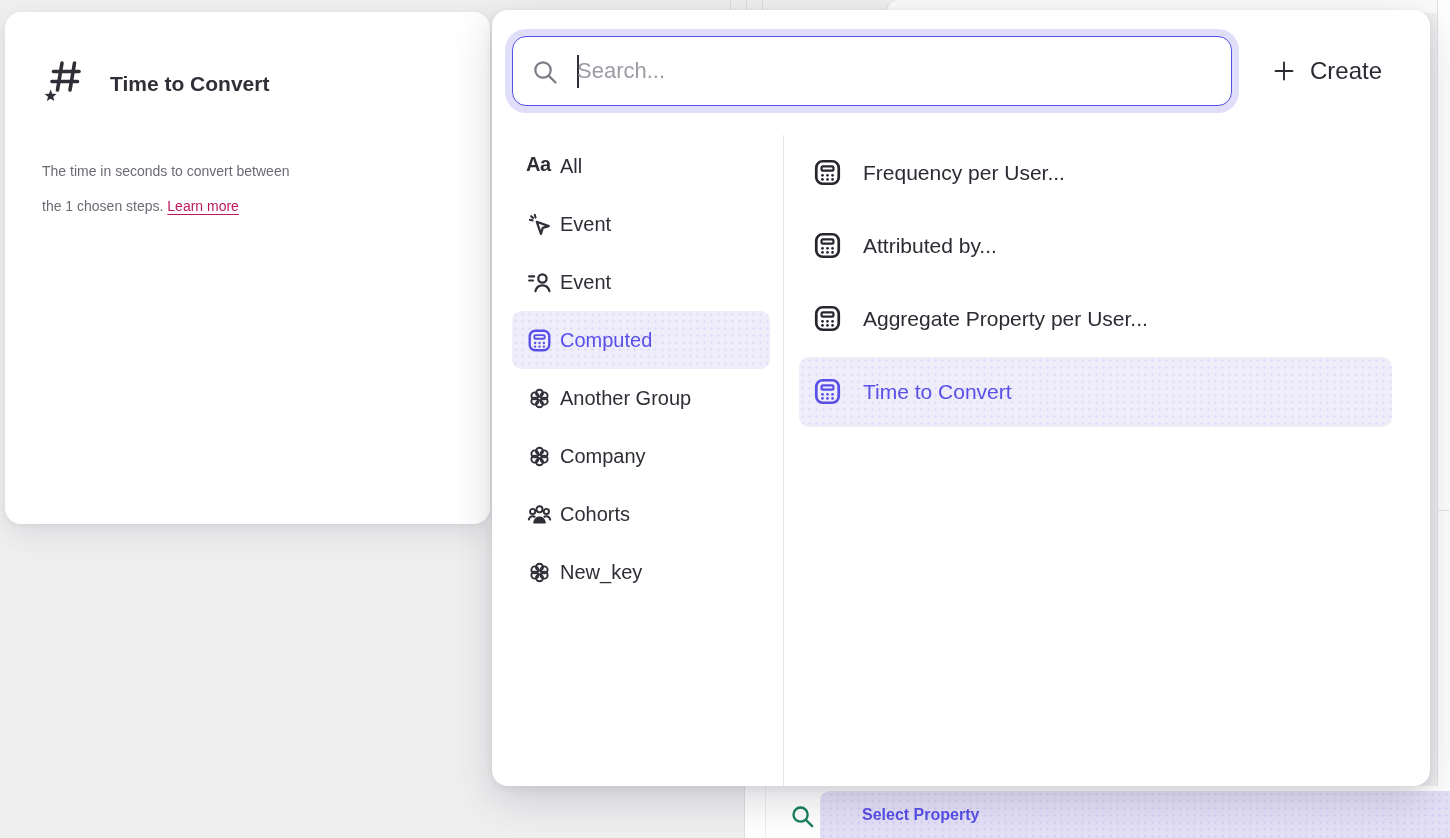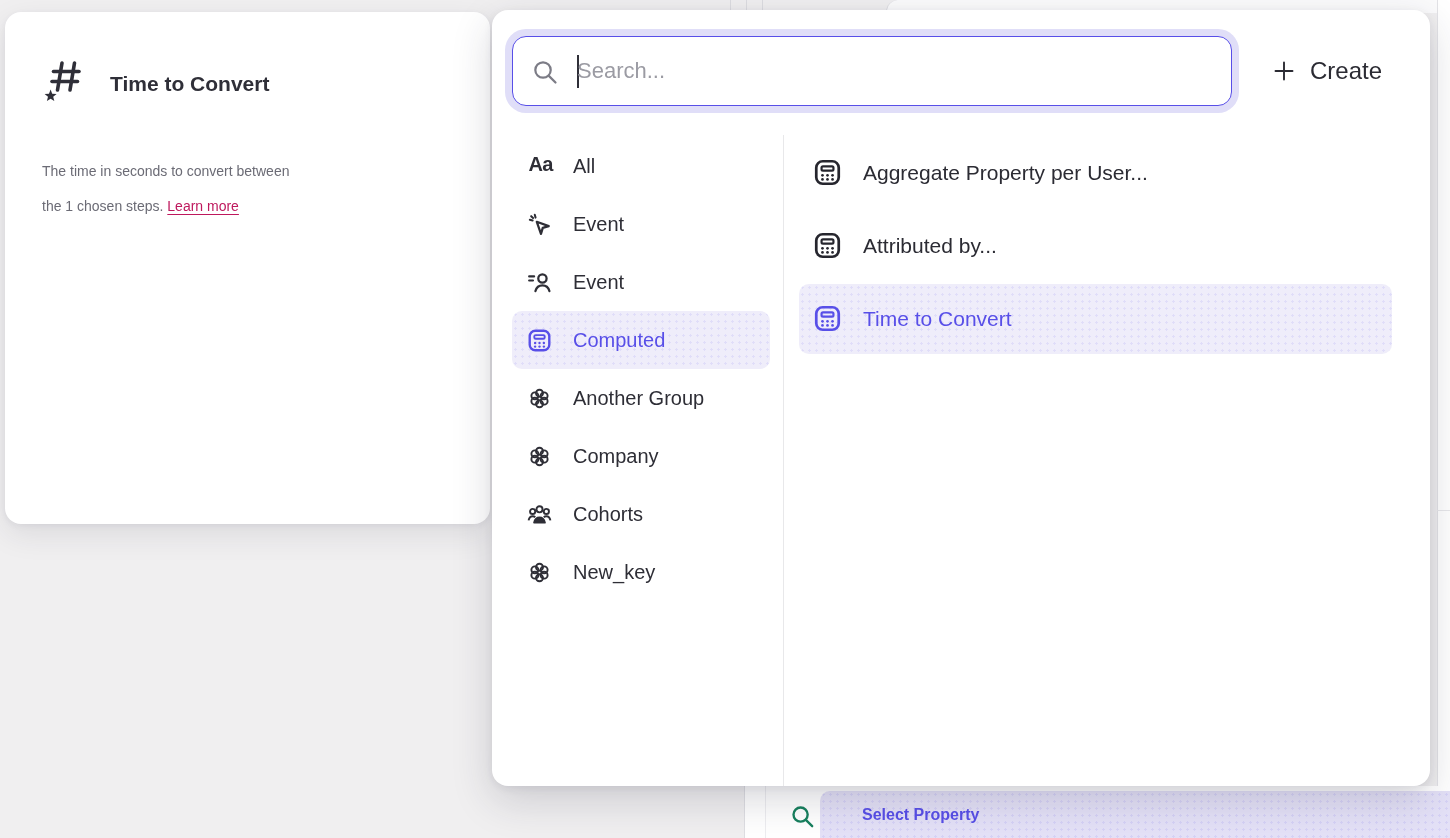--- a/index.html
+++ b/index.html
@@ -76,23 +76,23 @@
   .create-button {
     position:absolute; left:766px; top:38px; height:46px; padding:0 14px;
     display:flex; align-items:center; gap:14px;
     font-size:24px; color:#2b2b33; cursor:pointer; border-radius:8px;
   }
   .create-button .plus-icon { width:24px; height:24px; color:#2b2b33; }
 
   
   .category-list { position:absolute; left:20px; top:127px; width:258px; }
   .category-item {
-    height:58px; display:flex; align-items:center; gap:20px;
+    height:58px; display:flex; align-items:center; gap:7px;
     padding:0 14px; border-radius:10px; cursor:pointer;
-    font-size:20px; color:#2e2e36;text-align:right;
+    font-size:20px; color:#2e2e36;
   }
   .category-item .cat-icon { width:27px; height:27px; color:#2e2e36; flex:0 0 27px; }
   .category-item.selected {
     background:#efedfa;
     background-image:radial-gradient(rgba(88,79,232,0.10) 1px, transparent 1.4px);
     background-size:7px 7px;
     color:#584fe8;
   }
   .category-item.selected .cat-icon { color:#584fe8; }
   .aa-glyph { font-size:20px; font-weight:600; color:inherit; line-height:1; letter-spacing:-0.5px; }
@@ -281,37 +281,52 @@
             <rect x="3.3" y="3.3" width="17.4" height="17.4" rx="5" stroke-width="2.1"></rect>
             <rect x="7.4" y="7.2" width="9.2" height="3.3" rx="1.1" stroke-width="1.7"></rect>
             <circle cx="8.1" cy="14.2" r="1.05" fill="currentColor" stroke="none"></circle>
             <circle cx="12" cy="14.2" r="1.05" fill="currentColor" stroke="none"></circle>
             <circle cx="15.9" cy="14.2" r="1.05" fill="currentColor" stroke="none"></circle>
             <circle cx="8.1" cy="17.4" r="1.05" fill="currentColor" stroke="none"></circle>
             <circle cx="12" cy="17.4" r="1.05" fill="currentColor" stroke="none"></circle>
             <circle cx="15.9" cy="17.4" r="1.05" fill="currentColor" stroke="none"></circle>
           </svg>
         </span>
-        <span>Aggregate Property per User...</span>
+        <span>Frequency per User...</span>
       </div>
       <div class="property-item">
         <span class="prop-icon">
           <svg viewBox="0 0 24 24" fill="none" stroke="currentColor">
             <rect x="3.3" y="3.3" width="17.4" height="17.4" rx="5" stroke-width="2.1"></rect>
             <rect x="7.4" y="7.2" width="9.2" height="3.3" rx="1.1" stroke-width="1.7"></rect>
             <circle cx="8.1" cy="14.2" r="1.05" fill="currentColor" stroke="none"></circle>
             <circle cx="12" cy="14.2" r="1.05" fill="currentColor" stroke="none"></circle>
             <circle cx="15.9" cy="14.2" r="1.05" fill="currentColor" stroke="none"></circle>
             <circle cx="8.1" cy="17.4" r="1.05" fill="currentColor" stroke="none"></circle>
             <circle cx="12" cy="17.4" r="1.05" fill="currentColor" stroke="none"></circle>
             <circle cx="15.9" cy="17.4" r="1.05" fill="currentColor" stroke="none"></circle>
           </svg>
         </span>
         <span>Attributed by...</span>
       </div>
+      <div class="property-item">
+        <span class="prop-icon">
+          <svg viewBox="0 0 24 24" fill="none" stroke="currentColor">
+            <rect x="3.3" y="3.3" width="17.4" height="17.4" rx="5" stroke-width="2.1"></rect>
+            <rect x="7.4" y="7.2" width="9.2" height="3.3" rx="1.1" stroke-width="1.7"></rect>
+            <circle cx="8.1" cy="14.2" r="1.05" fill="currentColor" stroke="none"></circle>
+            <circle cx="12" cy="14.2" r="1.05" fill="currentColor" stroke="none"></circle>
+            <circle cx="15.9" cy="14.2" r="1.05" fill="currentColor" stroke="none"></circle>
+            <circle cx="8.1" cy="17.4" r="1.05" fill="currentColor" stroke="none"></circle>
+            <circle cx="12" cy="17.4" r="1.05" fill="currentColor" stroke="none"></circle>
+            <circle cx="15.9" cy="17.4" r="1.05" fill="currentColor" stroke="none"></circle>
+          </svg>
+        </span>
+        <span>Aggregate Property per User...</span>
+      </div>
       <div class="property-item selected">
         <span class="prop-icon">
           <svg viewBox="0 0 24 24" fill="none" stroke="currentColor">
             <rect x="3.3" y="3.3" width="17.4" height="17.4" rx="5" stroke-width="2.1"></rect>
             <rect x="7.4" y="7.2" width="9.2" height="3.3" rx="1.1" stroke-width="1.7"></rect>
             <circle cx="8.1" cy="14.2" r="1.05" fill="currentColor" stroke="none"></circle>
             <circle cx="12" cy="14.2" r="1.05" fill="currentColor" stroke="none"></circle>
             <circle cx="15.9" cy="14.2" r="1.05" fill="currentColor" stroke="none"></circle>
             <circle cx="8.1" cy="17.4" r="1.05" fill="currentColor" stroke="none"></circle>
             <circle cx="12" cy="17.4" r="1.05" fill="currentColor" stroke="none"></circle>

